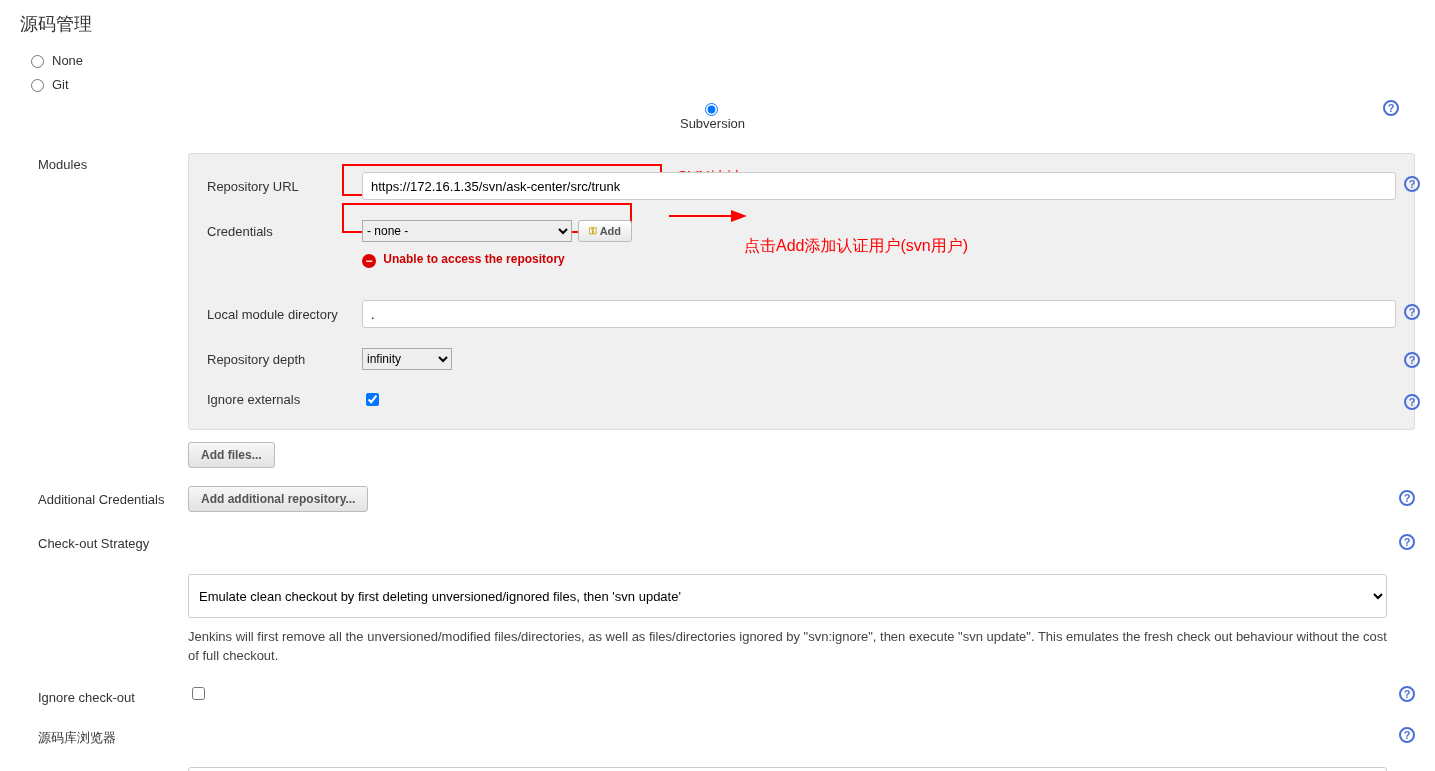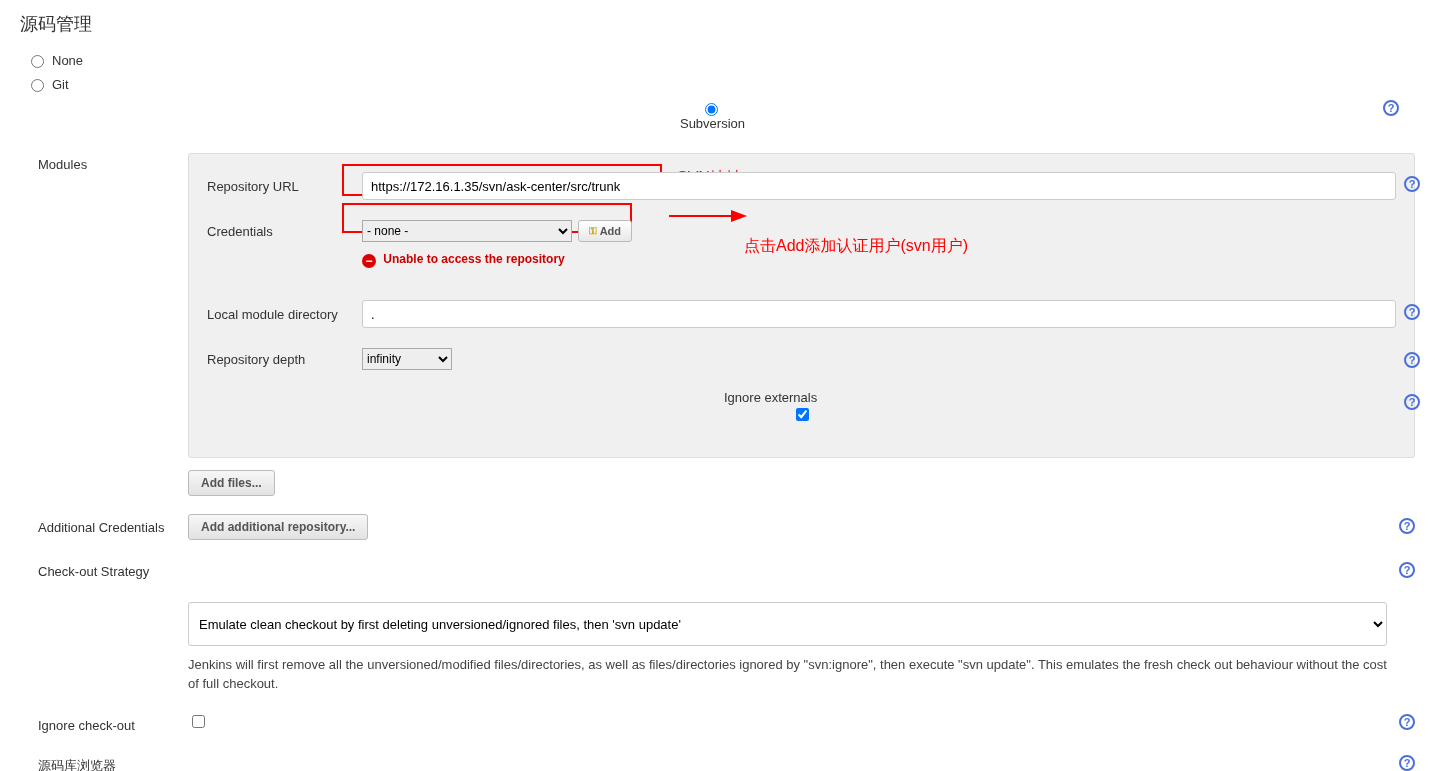--- a/index.html
+++ b/index.html
@@ -247,21 +247,21 @@
       </div>
 
       <div class="form-row">
         <div class="row-label">Repository depth</div>
         <select class="select-small depth-select">
           <option>infinity</option>
         </select>
         <span class="help-icon">?</span>
       </div>
 
-      <div class="form-row" style="margin-bottom:19px;flex-direction:column;">
+      <div class="form-row" style="margin-bottom:6px;">
         <div class="row-label">Ignore externals</div>
         <input type="checkbox" checked="" style="">
         <span class="help-icon">?</span>
       </div>
 
     </div>
 
     <button class="grey-btn">Add files...</button>
 
   </div>

